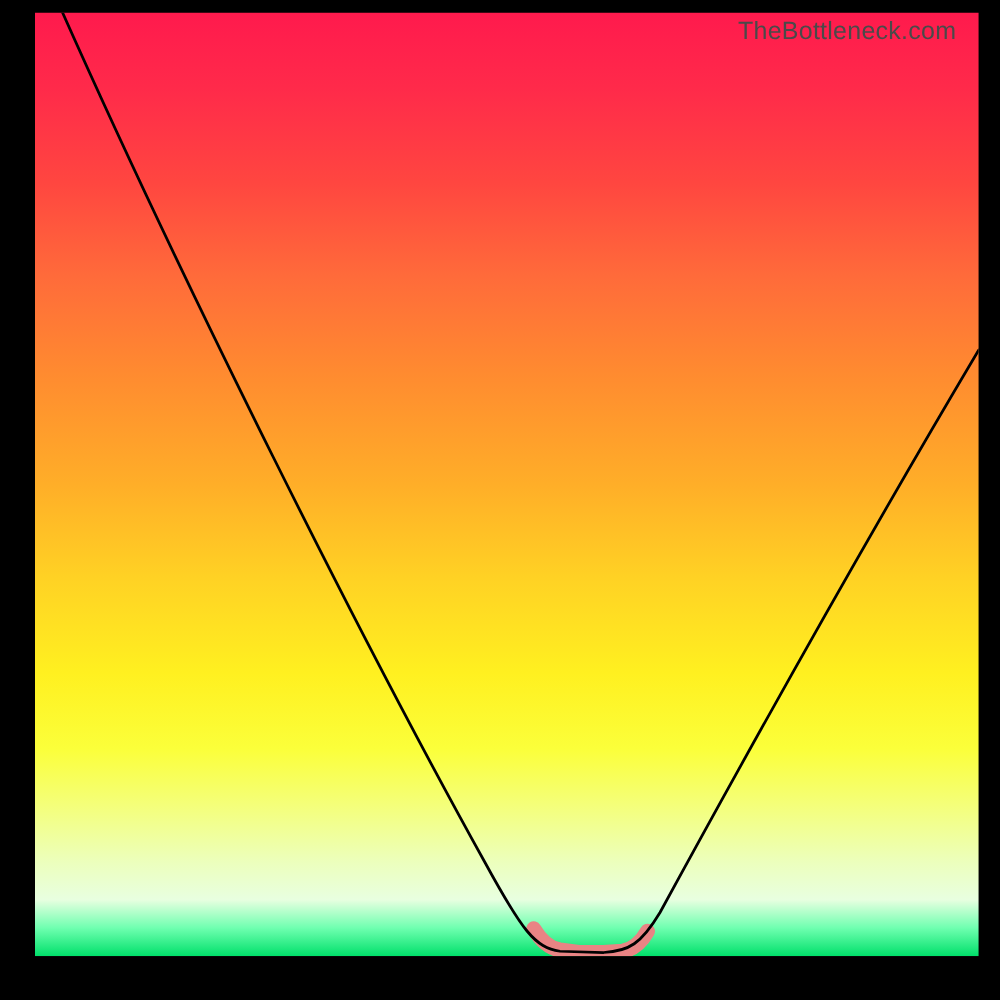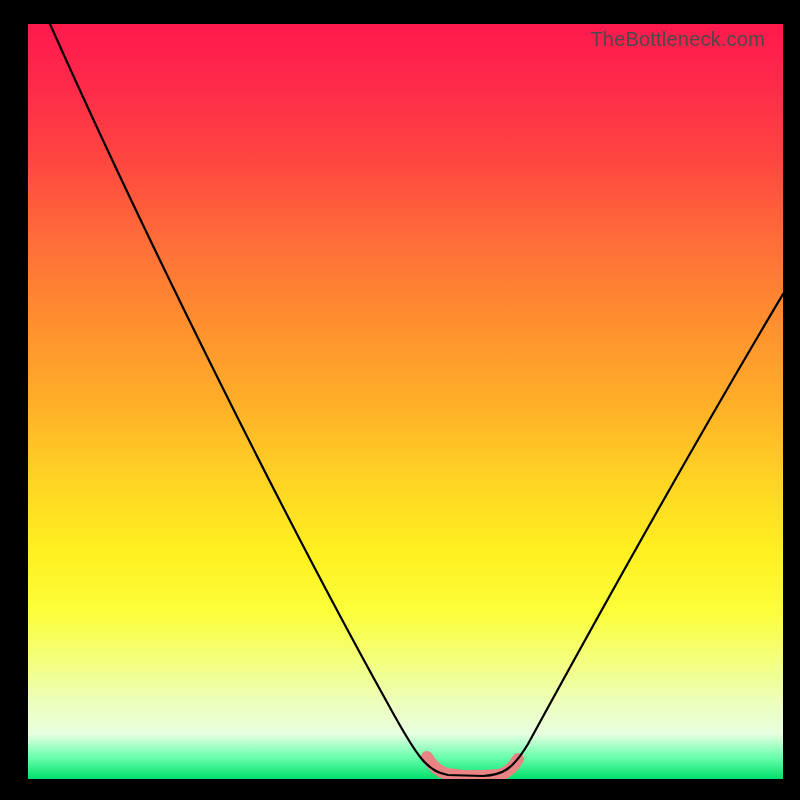--- a/index.html
+++ b/index.html
@@ -12,21 +12,21 @@
   }
   .frame {
     width: 800px;
     height: 800px;
     background: #000;
     position: relative;
   }
   .plot {
     position: absolute;
     left: 28px;
-    top: 24px;
+    top: 10px;
     width: 755px;
     height: 755px;
     overflow: hidden;
   }
   .gradient {
     position: absolute;
     inset: 0;
     background: linear-gradient(to bottom,
       #ff1a4d 0%,
       #ff2a4a 8%,

